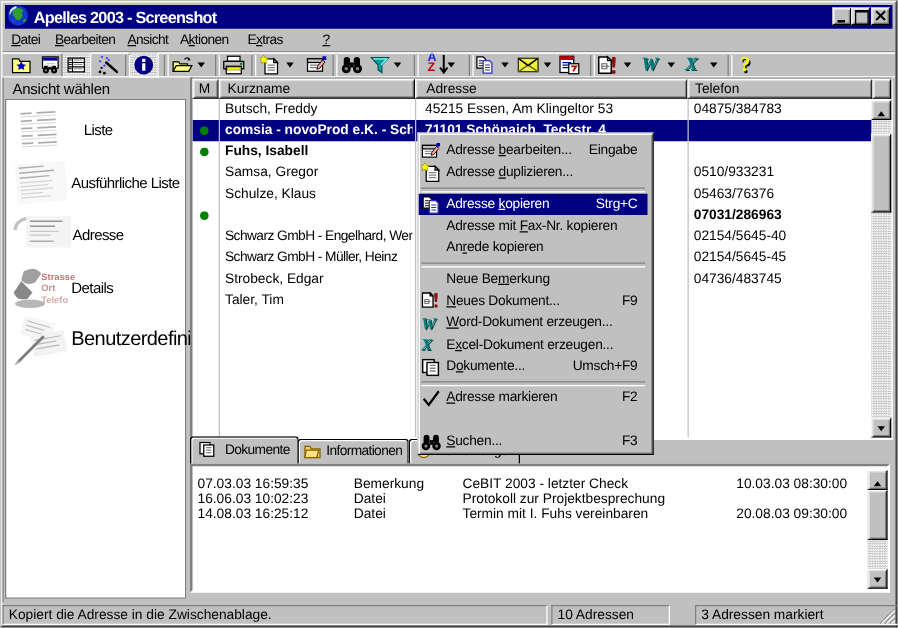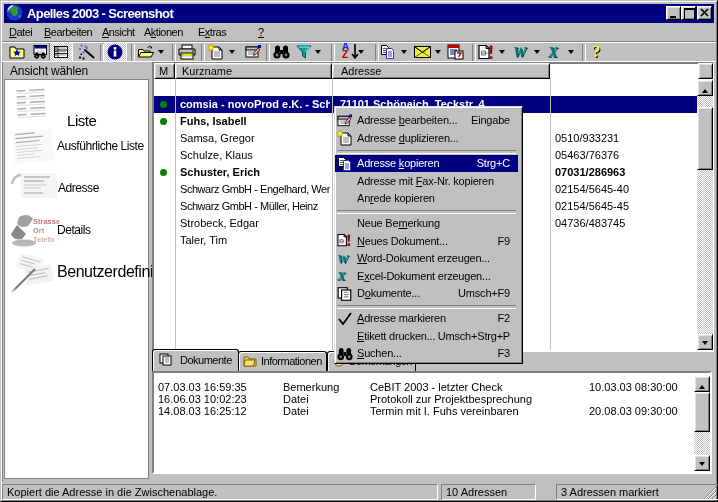--- a/index.html
+++ b/index.html
@@ -264,36 +264,42 @@
         <path d="M8 7 h19 M8 10.5 h15 M8 14 h17" stroke="#b4b4b4"></path>
       </g>
  <g transform="rotate(-10 25 19)">
         <rect x="15" y="13" width="27" height="17" fill="#f0f0f0"></rect>
         <path d="M18 17 h21 M18 20.5 h17 M18 24 h19" stroke="#ababab"></path>
       </g>
  <path d="M4 36 L25 15" stroke="#606060" stroke-width="2.2"></path>
  <path d="M2 38 l3.5 -3.5" stroke="#9a9a9a" stroke-width="1.3"></path>
 </svg>
 </div>
-<div class="a" style="left:67px;top:100px;width:70px;height:40px;font-size:15px;letter-spacing:-0.45px;display:flex;align-items:center">Liste</div>
+<div class="a" style="left:67px;top:84px;width:70px;height:40px;font-size:12px;letter-spacing:-0.45px;display:flex;align-items:center">Liste</div>
 <div class="a" style="left:57px;top:126px;width:95px;height:40px;font-size:12px;letter-spacing:-0.45px;display:flex;align-items:center">Ausführliche Liste</div>
 <div class="a" style="left:58px;top:168px;width:80px;height:40px;font-size:12px;letter-spacing:-0.45px;display:flex;align-items:center">Adresse</div>
 <div class="a" style="left:57px;top:210px;width:80px;height:40px;font-size:12px;letter-spacing:-0.45px;display:flex;align-items:center">Details</div>
 <div class="a" style="left:57px;top:252px;width:95px;height:40px;font-size:16px;letter-spacing:-0.45px;display:flex;align-items:center">Benutzerdefiniert</div>
 
 <div class="a sunk2" style="left:152px;top:62px;width:562px;height:290px;box-sizing:border-box;background:#fff"></div>
 
 <div class="a" style="left:154px;top:63px;width:559px;height:16px">
  <div class="hdrseg" style="left:0;width:21px">M</div>
  <div class="hdrseg" style="left:21px;width:157px;padding-left:6px">Kurzname</div>
  <div class="hdrseg" style="left:178px;width:218px;padding-left:8px">Adresse</div>
+ <div class="hdrseg" style="left:396px;width:148px;padding-left:5px">Telefon</div>
  <div class="hdrseg" style="left:544px;width:15px"></div>
 </div>
 
 <div id="rows" class="a" style="left:154px;top:79px;width:544px;height:271px;overflow:hidden">
+ <div class="row" style="top:0">
+      <span class="cell" style="left:26px;width:155px">Butsch, Freddy</span>
+      <span class="cell" style="left:186px;width:215px">45215 Essen, Am Klingeltor 53</span>
+      <span class="cell" style="left:401px;width:143px">04875/384783</span>
+    </div>
  <div class="row" style="top:17px;background:#000080;color:#fff;font-weight:bold">
       <svg class="a" style="left:6px;top:5px" width="7" height="7">
         <circle cx="3.5" cy="3.5" r="3.5" fill="#008000"></circle>
       </svg>
       <span class="cell" style="left:26px;width:150px">comsia - novoProd e.K. - Schm</span>
       <span class="cell" style="left:186px;width:215px">71101 Schönaich, Teckstr. 4</span>
     </div>
  <div class="row" style="top:34px;font-weight:bold">
       <svg class="a" style="left:6px;top:5px" width="7" height="7">
         <circle cx="3.5" cy="3.5" r="3.5" fill="#008000"></circle>
@@ -305,21 +311,20 @@
       <span class="cell" style="left:401px;width:143px">0510/933231</span>
     </div>
  <div class="row" style="top:68px">
       <span class="cell" style="left:26px;width:155px">Schulze, Klaus</span>
       <span class="cell" style="left:401px;width:143px">05463/76376</span>
     </div>
  <div class="row" style="top:85px;font-weight:bold">
       <svg class="a" style="left:6px;top:5px" width="7" height="7">
         <circle cx="3.5" cy="3.5" r="3.5" fill="#008000"></circle>
       </svg>
-      <span class="cell" style="left:26px;width:155px">Schuster, Erich</span>
       <span class="cell" style="left:401px;width:143px">07031/286963</span>
     </div>
  <div class="row" style="top:102px">
       <span class="cell" style="left:26px;width:150px;letter-spacing:-0.45px">Schwarz GmbH - Engelhard, Wern</span>
       <span class="cell" style="left:401px;width:143px">02154/5645-40</span>
     </div>
  <div class="row" style="top:119px">
       <span class="cell" style="left:26px;width:150px;letter-spacing:-0.45px">Schwarz GmbH - Müller, Heinz</span>
       <span class="cell" style="left:401px;width:143px">02154/5645-45</span>
     </div>
@@ -463,24 +468,20 @@
       <span class="msc">Umsch+F9</span>
     </div>
 <div class="sep" style="top:198px"></div>
 <div class="mi" style="top:203px;height:17px;line-height:17px">
  <svg class="micon" width="16" height="16" viewBox="0 0 16 16">
         <path d="M2 8 L6 13 L14 2" stroke="#000" stroke-width="1.8" fill="none"></path>
       </svg>
  <span class="mtxt"><u>A</u>dresse markieren</span>
       <span class="msc">F2</span>
     </div>
-<div class="mi" style="top:220px;height:18px;line-height:18px">
-      <span class="mtxt"><u>E</u>tikett drucken...</span>
-      <span class="msc">Umsch+Strg+P</span>
-    </div>
 <div class="mi" style="top:238px;height:17px;line-height:17px">
  <svg class="micon" width="16" height="16" viewBox="0 0 17 16">
         <circle cx="4" cy="11" r="3.6" fill="#000"></circle>
         <circle cx="13" cy="11" r="3.6" fill="#000"></circle>
         <path d="M2 4 a2.5 2.5 0 0 1 5 0 v4 h-5z" fill="#000"></path>
         <path d="M10 4 a2.5 2.5 0 0 1 5 0 v4 h-5z" fill="#000"></path>
         <rect x="7" y="6" width="3" height="4" fill="#000"></rect>
         <circle cx="4" cy="11" r="1.4" fill="#808080"></circle>
         <circle cx="13" cy="11" r="1.4" fill="#808080"></circle>
       </svg>

